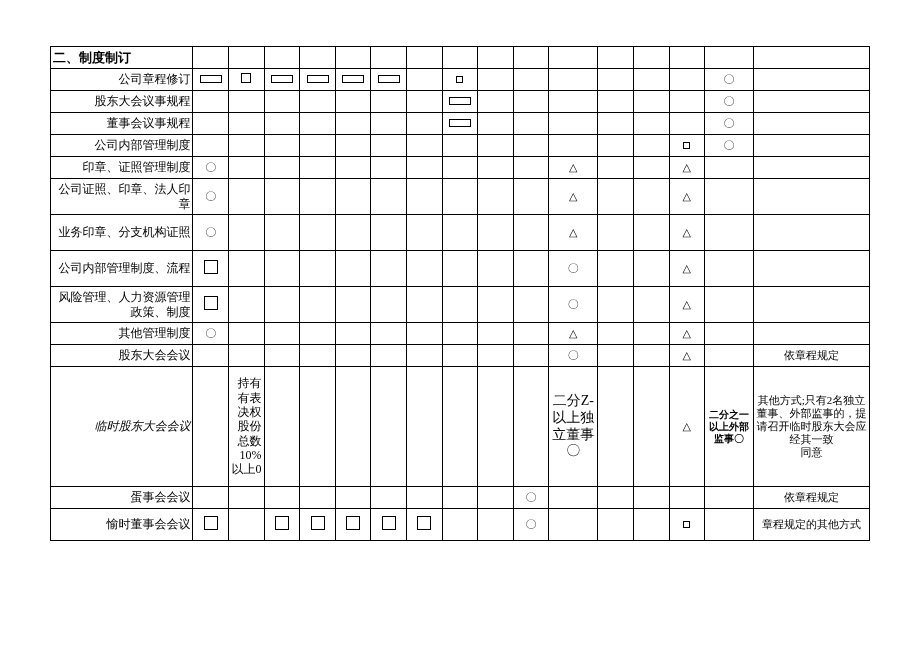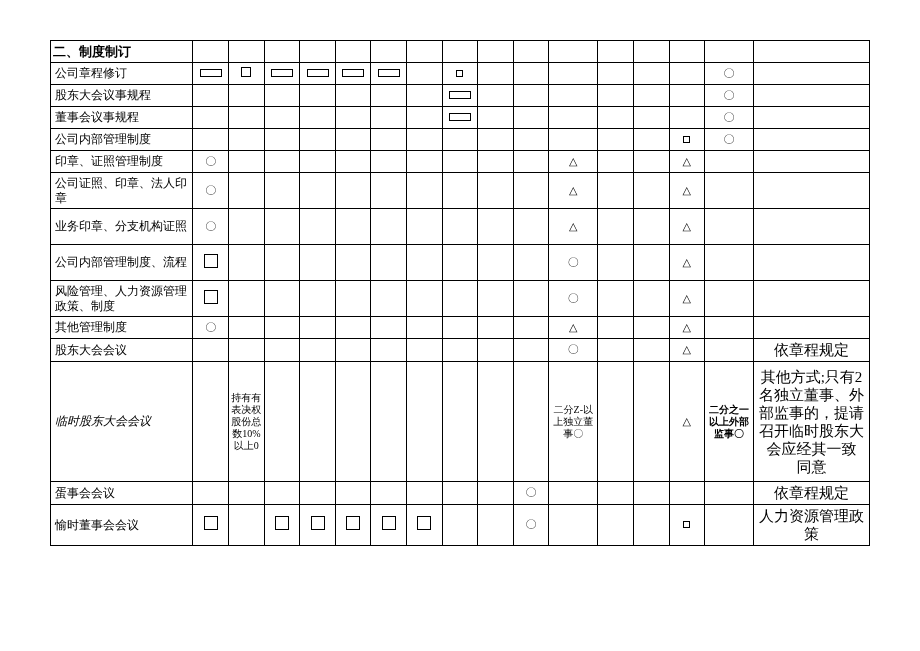--- a/index.html
+++ b/index.html
@@ -1,25 +1,25 @@
 <!DOCTYPE html>
 <html><head>
   <meta charset="utf-8">
   <style>
     * { box-sizing: border-box; margin: 0; padding: 0; }
     body { font-family: "SimSun", "宋体", serif; font-size: 12px; background: #fff; padding: 40px 0 0 0; }
-    .wrap { width: 820px; margin: 0 auto; }
+    .wrap { width: 820px; margin: 6px auto; }
     table { border-collapse: collapse; width: 100%; table-layout: fixed; }
     td { border: 1px solid #000; height: 22px; text-align: center; vertical-align: middle; padding: 1px 2px; font-size: 11px; line-height: 1.2; overflow: hidden; }
-    td.label { text-align: left; padding-left: 4px; font-size: 12px; }
+    td.label { text-align: right; padding-left: 4px; font-size: 12px; }
     td.header { text-align: left; font-weight: bold; font-family: "SimHei", "黑体", sans-serif; font-size: 13px; padding-left: 2px; }
     td.tall { height: 36px; }
     td.vtall { height: 120px; font-style: italic; }
     td.taller { height: 32px; }
-    td.notes { text-align: center; font-size: 15px; padding: 2px; }
+    td.notes { text-align: center; font-size: 11px; padding: 2px; }
     .col-label { width: 128px; }
     .col-m { width: 32px; }
     .col-wide { width: 44px; }
     .col-last { width: 104px; }
     .sq { display:inline-block; width:10px; height:10px; border:1px solid #000; }
     .sq-big { display:inline-block; width:14px; height:14px; border:1.5px solid #000; }
     .sq-sm { display:inline-block; width:7px; height:7px; border:1px solid #000; }
     .sq-rect { display:inline-block; width:22px; height:8px; border:1px solid #000; }
     .cir { font-family: sans-serif; }
   </style>
@@ -286,30 +286,30 @@
     <td></td>
           <td></td>
     <td>△</td>
     <td></td>
     <td class="notes">依章程规定</td>
   </tr>
 
   <tr>
     <td class="label vtall">临时股东大会会议</td>
     <td></td>
-    <td class="notes" style="font-size:10px;">持有有表决权股份总数10%以上0</td>
-    <td></td>
-          <td></td>
-          <td></td>
-          <td></td>
-          <td></td>
-          <td></td>
-          <td></td>
-          <td></td>
-    <td class="notes" style="font-size:10px;">二分Z-以上独立董事〇</td>
+    <td class="notes" style="font-size:12px;text-align:right;">持有有表决权股份总数10%以上0</td>
+    <td></td>
+          <td></td>
+          <td></td>
+          <td></td>
+          <td></td>
+          <td></td>
+          <td></td>
+          <td></td>
+    <td class="notes" style="font-size:14px;">二分Z-以上独立董事〇</td>
     <td></td>
           <td></td>
     <td>△</td>
     <td class="notes" style="font-size:10px;font-weight:bold;">二分之一以上外部监事〇</td>
     <td class="notes" style="white-space:pre-line;">其他方式;只有2名独立董事、外部监事的，提请召开临时股东大会应经其一致
 同意</td>
   </tr>
 
   <tr>
     <td class="label">蛋事会会议</td>
@@ -341,19 +341,19 @@
     <td><span class="sq-big"></span></td>
     <td><span class="sq-big"></span></td>
     <td></td>
           <td></td>
     <td class="cir">〇</td>
     <td></td>
           <td></td>
           <td></td>
     <td><span class="sq-sm"></span></td>
     <td></td>
-    <td class="notes">人力资源管理政策</td>
+    <td class="notes">章程规定的其他方式</td>
   </tr>
 
 
 </tbody>
     </table>
 </div>
 
 </body></html>

